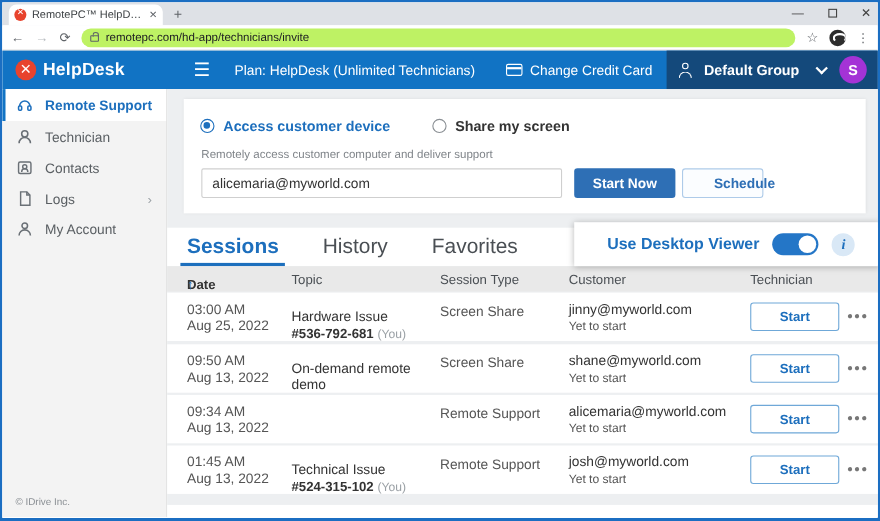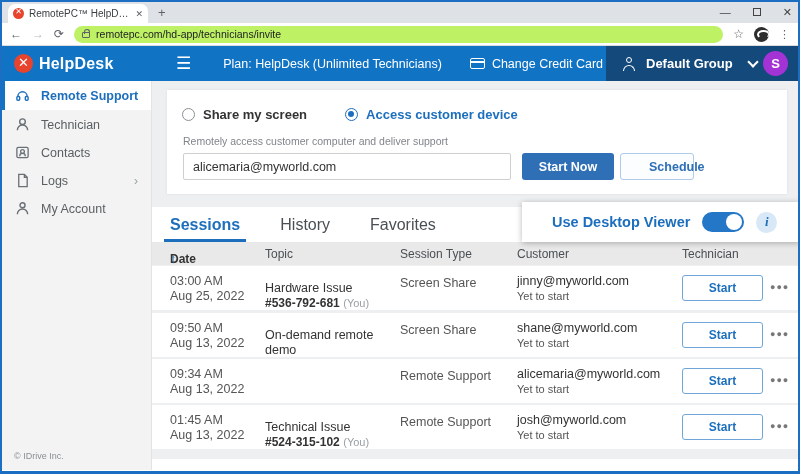--- a/index.html
+++ b/index.html
@@ -32,25 +32,25 @@
   .chrome-avatar{ width:15px; height:15px; border-radius:50%; background:#2d2d2d; position:relative; overflow:hidden;}
   .chrome-avatar:before{content:""; position:absolute; left:3px; top:3px; width:9px; height:5px; border:2px solid #fff; border-radius:50%; border-bottom-color:transparent;}
   .kebab{ font-size:11px; color:#5f6368; letter-spacing:0; }
   
   .app-header{ position:absolute; left:0; top:44px; width:100%; height:35px; background:#1173c4; display:flex; align-items:center; color:#fff;}
   .logo-wrap{ display:flex; align-items:center; gap:6px; padding-left:12px; width:150px;}
   .lifebuoy{ width:19px; height:19px; border-radius:50%; background:#e8432d; position:relative;}
   .lifebuoy:before{ content:"✕"; position:absolute; left:0; top:1px; width:19px; text-align:center; color:#fff; font-size:13px; font-weight:bold;}
   .brand{ font-size:16px; font-weight:bold; letter-spacing:.2px;}
   .hamburger{ font-size:17px; margin-left:24px; line-height:1;}
-  .plan{ font-size:12.5px; margin-left:32px; white-space:nowrap;}
+  .plan{ font-size:12.5px; margin-left:22px; white-space:nowrap;}
   .ccc{ display:flex; align-items:center; gap:7px; margin-left:28px; font-size:12.5px; white-space:nowrap;}
   .cc-icon{ width:15px; height:11px; border:1.4px solid #fff; border-radius:2px; position:relative;}
   .cc-icon:before{ content:""; position:absolute; left:0; top:2px; width:100%; height:2px; background:#fff;}
-  .group-area{ position:absolute; right:0; top:0; height:35px; width:192px; background:#14497b; display:flex; align-items:center; padding-left:16px; gap:8px;}
+  .group-area{ position:absolute; right:0; top:0; height:35px; width:192px; background:#14497b; display:flex; align-items:center; padding-left:10px; gap:8px;}
   .group-icon{ width:16px; height:13px; position:relative;}
   .group-icon i{ position:absolute; width:6px; height:6px; border:1.3px solid #fff; border-radius:50%; left:4px; top:0;}
   .group-icon b{ position:absolute; left:1px; bottom:-1px; width:12px; height:6px; border:1.3px solid #fff; border-bottom:none; border-radius:6px 6px 0 0;}
   .group-label{ font-size:13px; font-weight:bold;}
   .chev{ width:8px; height:8px; border-right:2px solid #fff; border-bottom:2px solid #fff; transform:rotate(45deg); margin-left:8px; margin-top:-4px;}
   .user-avatar{ position:absolute; right:10px; top:5px; width:25px; height:25px; border-radius:50%; background:#a433d6; color:#fff; font-size:13px; font-weight:bold; display:flex; align-items:center; justify-content:center;}
   
   .sidebar{ position:absolute; left:0; top:79px; width:150px; height:389px; background:#f3f3f3; border-right:1px solid #e3e3e3;}
   .side-item{ position:relative; height:27px; display:flex; align-items:center; gap:11px; padding-left:13px; color:#5a5f63; font-size:12.5px; margin-bottom:1px;}
   .side-item svg{ stroke:#6a7076; }
@@ -66,21 +66,21 @@
   .rdot{ width:13px; height:13px; border-radius:50%; border:1.6px solid #1d6fbd; position:relative;}
   .rdot.on:before{ content:""; position:absolute; left:2.2px; top:2.2px; width:6px; height:6px; border-radius:50%; background:#1d6fbd;}
   .rdot.off{ border-color:#8a8f94;}
   .radio-opt .lbl{ font-size:13px; font-weight:bold; color:#333;}
   .radio-opt.sel .lbl{ color:#1d6fbd;}
   .helper{ position:absolute; left:16px; top:45px; font-size:10.5px; color:#80858a;}
   .email-input{ position:absolute; left:16px; top:63px; width:328px; height:27px; border:1px solid #cfcfcf; border-radius:2px; font-size:12.5px; color:#333; padding:0 9px; font-family:inherit; background:#fff;}
   .btn-start-now{ position:absolute; left:355px; top:63px; width:92px; height:27px; background:#2e6fb5; color:#fff; font-size:12.5px; font-weight:bold; border:none; border-radius:3px; font-family:inherit;}
   .btn-schedule{ position:absolute; left:453px; top:63px; width:74px; height:27px; background:#fbfdff; color:#2e6fb5; font-size:12.5px; font-weight:bold; border:1px solid #aecbe9; border-radius:3px; font-family:inherit;padding-left:28px;}
   .tabsrow{ position:absolute; left:150px; top:205px; width:650px; height:35px; background:#fff; display:flex; align-items:center; padding-left:18px; gap:40px;}
-  .tab-item{ font-size:16px; color:#4a4f54; height:100%; display:flex; align-items:center; position:relative;}
+  .tab-item{ font-size:19px; color:#4a4f54; height:100%; display:flex; align-items:center; position:relative;}
   .tab-item.active{ color:#1d6fbd; font-weight:bold;}
   .tab-item.active:after{ content:""; position:absolute; left:-6px; right:-6px; bottom:0; height:3px; background:#1d6fbd;}
   .viewer-card{ position:absolute; left:520px; top:200px; width:278px; height:40px; background:#fff; box-shadow:0 1px 6px rgba(0,0,0,.28); z-index:6; display:flex; align-items:center; padding-left:30px; gap:12px;}
   .viewer-label{ font-size:14.5px; font-weight:bold; color:#1d6fbd;}
   .toggle{ width:42px; height:20px; border-radius:10px; background:#2476c7; position:relative;}
   .toggle:before{ content:""; position:absolute; right:2px; top:2px; width:16px; height:16px; border-radius:50%; background:#fff;}
   .info-ic{ width:21px; height:21px; border-radius:50%; background:#d9e8f6; color:#1d6fbd; font-family:"Liberation Serif",serif; font-style:italic; font-weight:bold; font-size:13px; display:flex; align-items:center; justify-content:center;}
   
   .thead{ position:absolute; left:150px; top:240px; width:650px; height:23px; background:#e9e9e9; font-size:12px; color:#4a4f54;}
   .thead span{ position:absolute; top:5px;}
@@ -195,27 +195,27 @@
         </svg>
       <span>My Account</span>
     </div>
     <span class="side-footer">© IDrive Inc.</span>
   </div>
 
   <div class="main-bg"></div>
 
   <div class="card1">
     <div class="radio-row">
+      <div class="radio-opt sel">
+        <span class="rdot on"></span>
+        <span class="lbl">Access customer device</span>
+      </div>
       <div class="radio-opt">
         <span class="rdot off"></span>
         <span class="lbl">Share my screen</span>
-      </div>
-      <div class="radio-opt sel">
-        <span class="rdot on"></span>
-        <span class="lbl">Access customer device</span>
       </div>
     </div>
     <div class="helper">Remotely access customer computer and deliver support</div>
     <input class="email-input" value="alicemaria@myworld.com" style="">
     <button class="btn-start-now">Start Now</button>
     <button class="btn-schedule">Schedule</button>
   </div>
 
   <div class="tabsrow">
     <div class="tab-item active">Sessions</div>

